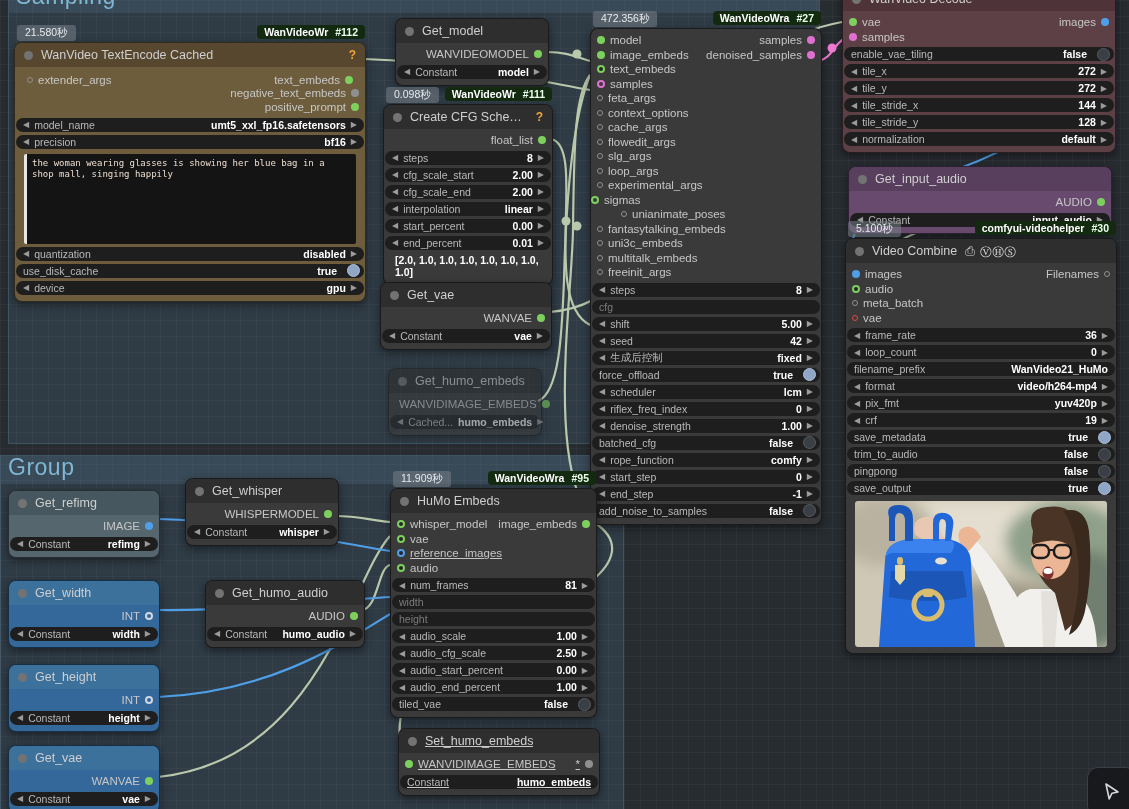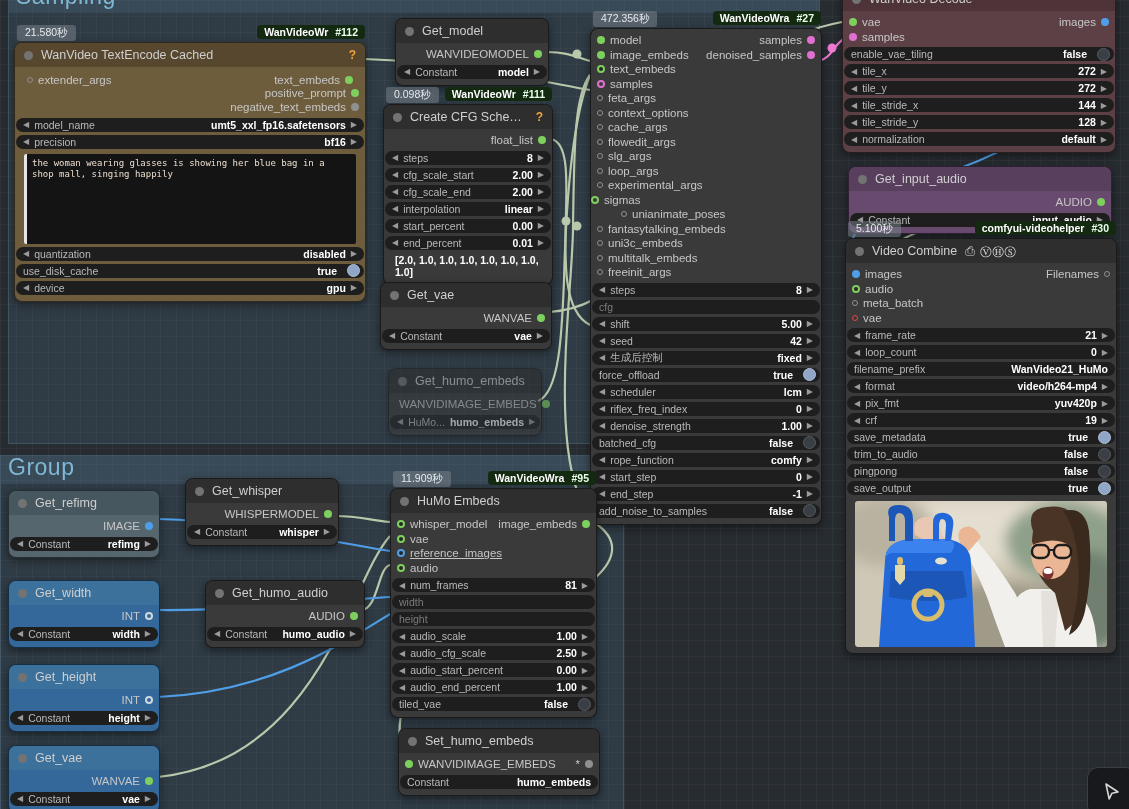--- a/index.html
+++ b/index.html
@@ -99,28 +99,28 @@
               <span class="d" style="width: 6px; height: 6px; border: 1.5px solid rgb(143, 143, 143); background: transparent;"></span>
               <span>extender_args</span>
             </span>
             <span class="sout">
               <span>text_embeds</span>
               <span class="d" style="background: rgb(126, 208, 94);"></span>
             </span>
           </div>
           <div class="slot-row" style="padding: 0px 10px;">
             <span class="sout">
-              <span>positive_prompt</span>
-              <span class="d" style="background: rgb(126, 208, 94);"></span>
-            </span>
-          </div>
-          <div class="slot-row" style="padding: 0px 10px;">
-            <span class="sout">
               <span>negative_text_embeds</span>
               <span class="d" style="background: rgb(143, 143, 143);"></span>
+            </span>
+          </div>
+          <div class="slot-row" style="padding: 0px 10px;">
+            <span class="sout">
+              <span>positive_prompt</span>
+              <span class="d" style="background: rgb(126, 208, 94);"></span>
             </span>
           </div>
           <div class="widget">
             <span class="arr">◀</span>
             <span class="w-lab">model_name</span>
             <span class="w-val">umt5_xxl_fp16.safetensors</span>
             <span class="arr">▶</span>
           </div>
           <div class="widget">
             <span class="arr">◀</span>
@@ -252,21 +252,21 @@
         </div>
         <div class="n-body">
           <div class="slot-row" style="padding: 0px 10px;">
             <span class="sout">
               <span>WANVIDIMAGE_EMBEDS</span>
               <span class="d" style="background: rgb(126, 208, 94);"></span>
             </span>
           </div>
           <div class="widget">
             <span class="arr">◀</span>
-            <span class="w-lab">HuMo...</span>
+            <span class="w-lab">Cached...</span>
             <span class="w-val">humo_embeds</span>
             <span class="arr">▶</span>
           </div>
         </div>
       </div>
       <div class="node" style="left: 590px; top: 28px; width: 230px; --head: #2e2e2e; --body: #3a3a3a;">
         <span class="b-time">472.356秒</span>
         <span class="b-id">
           <span>WanVideoWra</span>
           <span class="num">#27</span>
@@ -578,21 +578,21 @@
           </div>
           <div class="slot-row" style="padding: 0px 10px;">
             <span class="sin">
               <span class="d" style="width: 6px; height: 6px; border: 1.5px solid rgb(224, 69, 69); background: transparent;"></span>
               <span>vae</span>
             </span>
           </div>
           <div class="widget">
             <span class="arr">◀</span>
             <span class="w-lab">frame_rate</span>
-            <span class="w-val">21</span>
+            <span class="w-val">36</span>
             <span class="arr">▶</span>
           </div>
           <div class="widget">
             <span class="arr">◀</span>
             <span class="w-lab">loop_count</span>
             <span class="w-val">0</span>
             <span class="arr">▶</span>
           </div>
           <div class="widget">
             <span class="w-lab">filename_prefix</span>
@@ -880,21 +880,21 @@
             <span class="w-val">1.00</span>
             <span class="arr">▶</span>
           </div>
           <div class="widget">
             <span class="w-lab">tiled_vae</span>
             <span class="w-val">false</span>
             <span class="tgl"></span>
           </div>
         </div>
       </div>
-      <div class="node" style="left: 398px; top: 728px; width: 200px; --head: #2e2e2e; --body: #3a3a3a;">
+      <div class="node" style="left: 398px; top: 728px; width: 200px; text-decoration: underline; --head: #2e2e2e; --body: #3a3a3a;">
         <div class="n-head">
           <span class="c-dot"></span>
           <span class="n-title">Set_humo_embeds</span>
         </div>
         <div class="n-body">
           <div class="slot-row" style="padding: 0px 10px;">
             <span class="sin">
               <span class="d" style="background: rgb(126, 208, 94);"></span>
               <span>WANVIDIMAGE_EMBEDS</span>
             </span>

